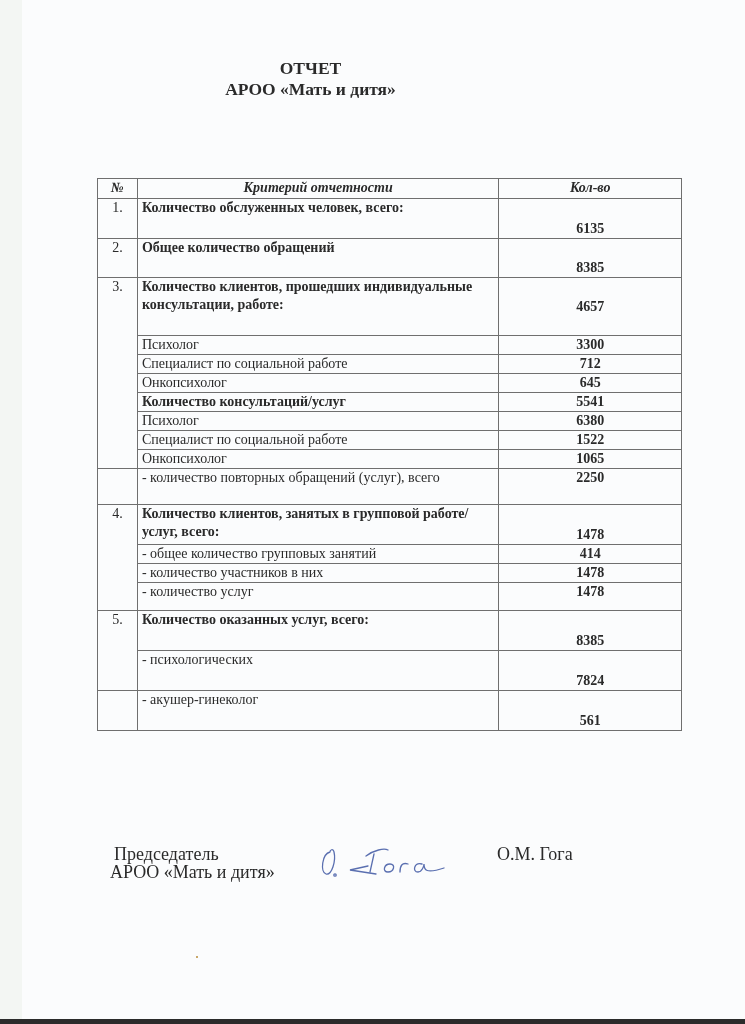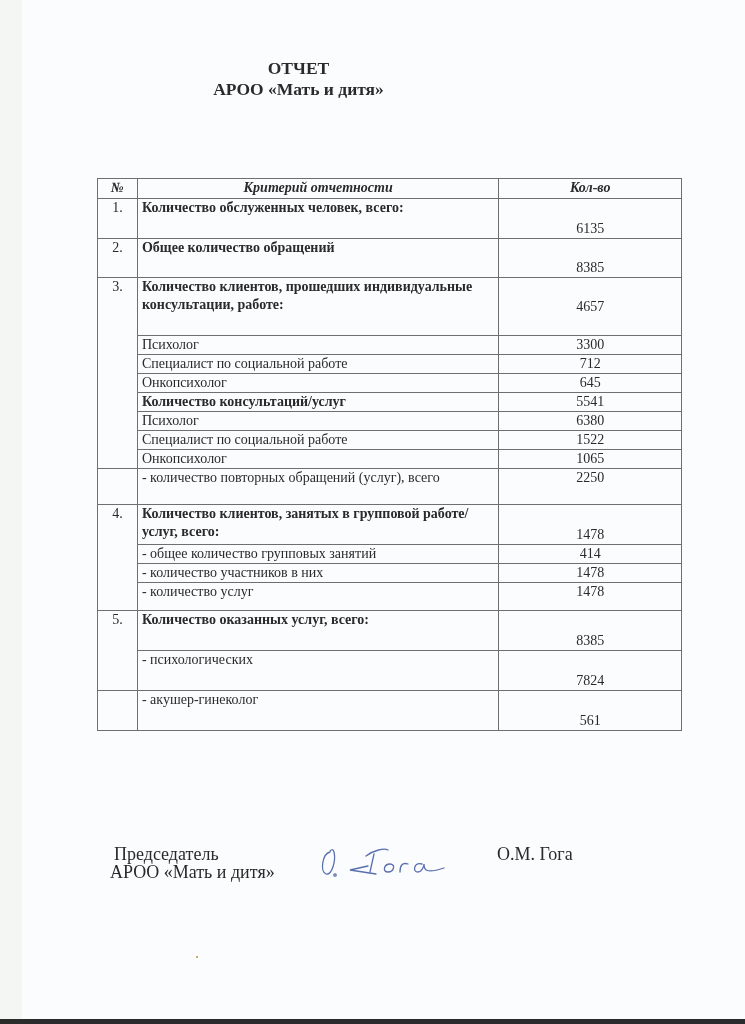--- a/index.html
+++ b/index.html
@@ -4,30 +4,30 @@
   <style>
     html, body { margin: 0; padding: 0; }
     body {
       width: 745px; height: 1024px; position: relative; overflow: hidden;
       background: #fbfcfd;
       font-family: "Liberation Serif", "DejaVu Serif", serif;
       color: #222;
     }
     .left-strip { position: absolute; left: 0; top: 0; width: 22px; height: 1020px; background: #f3f6f3; }
     .bottom-bar { position: absolute; left: 0; bottom: 0; width: 745px; height: 5px; background: #2b2b2b; }
-    .title { position: absolute; top: 58px; left: 0; width: 597px; text-align: center; font-weight: bold; font-size: 17.5px; line-height: 21px; color: #2a2a2a; }
+    .title { position: absolute; top: 58px; left: 12px; width: 597px; text-align: center; font-weight: bold; font-size: 17.5px; line-height: 21px; color: #2a2a2a; }
     table.report {
       position: absolute; left: 97px; top: 178px; width: 585px;
       border-collapse: collapse; font-size: 14px; color: #2a2a2a;
     }
     table.report td, table.report th { border: 1px solid #6f6f6f; padding: 0 4px; vertical-align: top; line-height: 18px; }
     th { font-style: italic; font-weight: bold; text-align: center; height: 19px; }
     col.c1 { width: 40px; } col.c2 { width: 362px; } col.c3 { width: 183px; }
     td.num { text-align: center; }
-    td.val { text-align: center; font-weight: normal; }
+    td.val { text-align: center; font-weight: bold; }
     td.val.bottom { vertical-align: bottom; }
     td.val.middle { vertical-align: middle; }
     .b { font-weight: bold; }
     .footer { position: absolute; top: 845px; font-size: 18px; line-height: 18px; color: #2a2a2a; }
     .signature { position: absolute; left: 318px; top: 838px; }
     .dot { position: absolute; width: 2px; height: 2px; background: #c9a86a; }
   </style>
 </head>
 <body>
 

